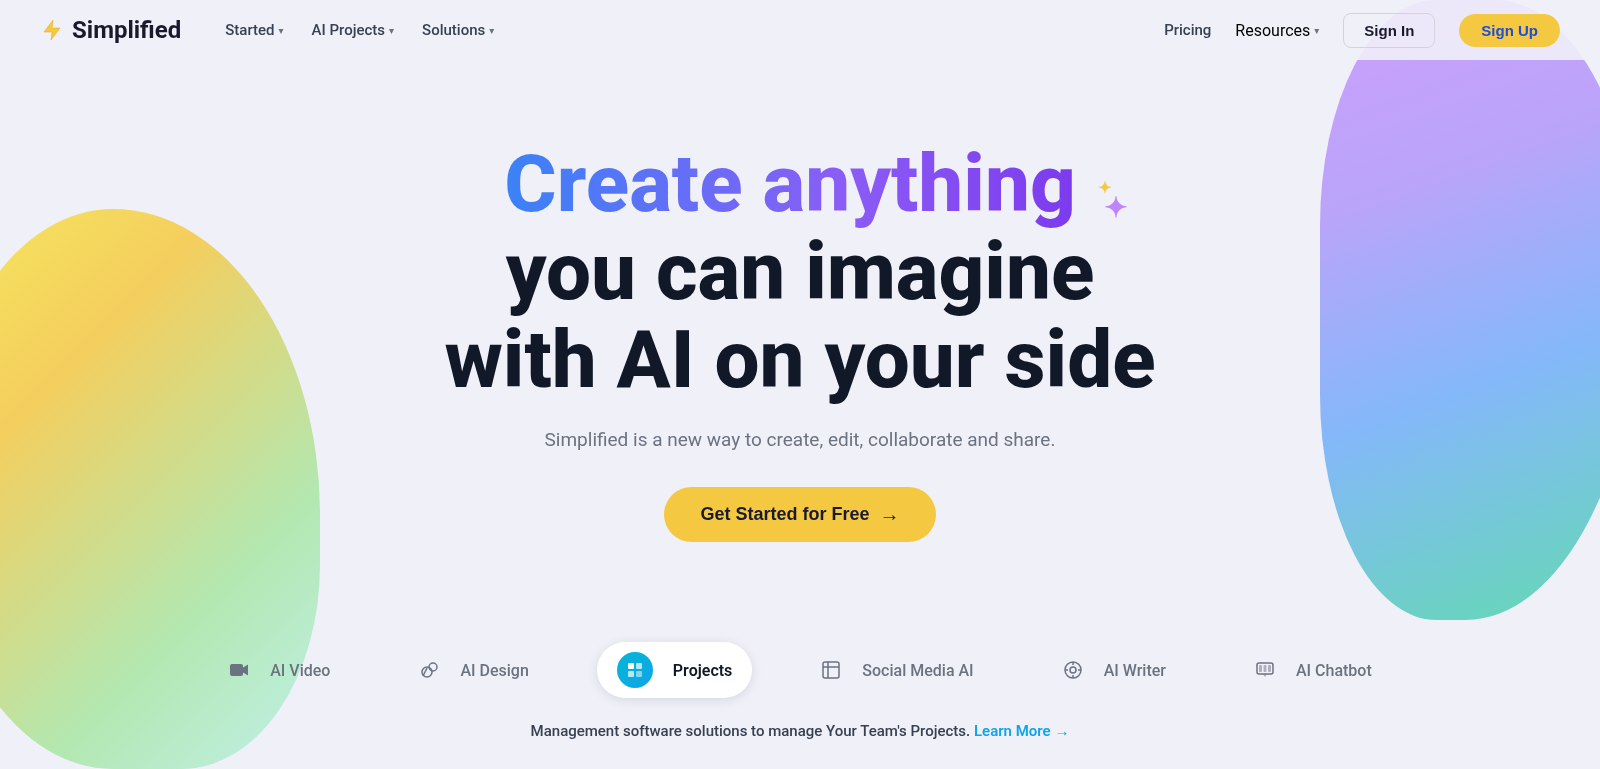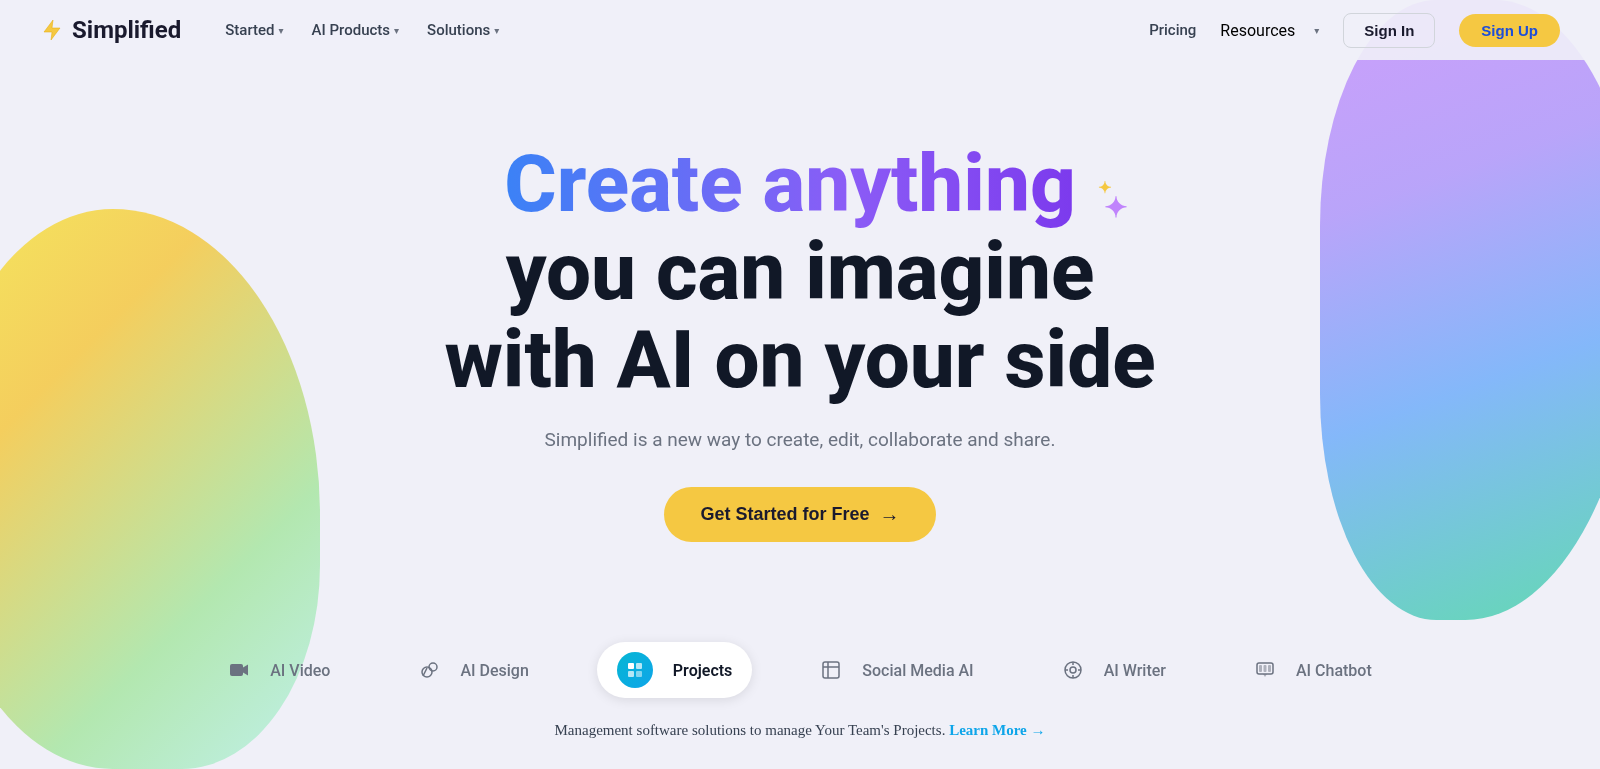--- a/index.html
+++ b/index.html
@@ -94,21 +94,21 @@
     }
     .nav-link {
       color: #374151;
       font-size: 15px;
       font-weight: 500;
       cursor: pointer;
     }
     .nav-resources {
       display: flex;
       align-items: center;
-      gap: 19px;
+      gap: 4px;
     }
     .btn-signin {
       padding: 8px 20px;
       background: transparent;
       border: 1.5px solid #d1d5db;
       border-radius: 8px;
       font-size: 15px;
       font-weight: 600;
       color: #1a1a2e;
       cursor: pointer;
@@ -221,21 +221,20 @@
 
     
     .bottom-text {
       position: relative;
       z-index: 5;
       text-align: center;
       margin-top: 24px;
       font-size: 15px;
       color: #374151;
       font-weight: 500;
-      font-family: Liberation Serif, serif;
     }
     .bottom-text .learn-more {
       color: #0ea5e9;
       font-weight: 600;
       cursor: pointer;
     }
     .bottom-text .arrow {
       color: #0ea5e9;
     }
   </style>
@@ -252,21 +251,21 @@
         <path d="M13 2L4 14h8l-1 8 9-12h-8l1-8z" fill="#f5c842" stroke="#e5a800" stroke-width="0.5"></path>
       </svg>
       <span class="logo-text">Simplified</span>
     </a>
     <div class="nav-items">
       <div class="nav-item">
         <span>Started</span>
         <span class="chevron-icon">▾</span>
       </div>
       <div class="nav-item">
-        <span>AI Products</span>
+        <span>AI Projects</span>
         <span class="chevron-icon">▾</span>
       </div>
       <div class="nav-item">
         <span>Solutions</span>
         <span class="chevron-icon">▾</span>
       </div>
     </div>
   </div>
 
   <div class="navbar-right">

